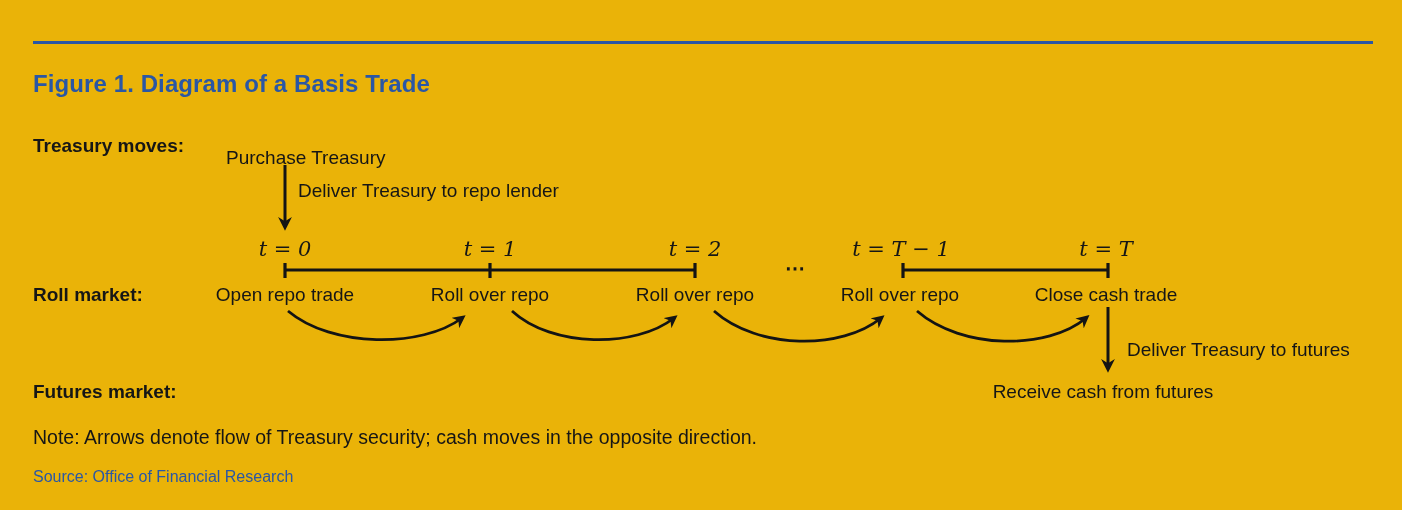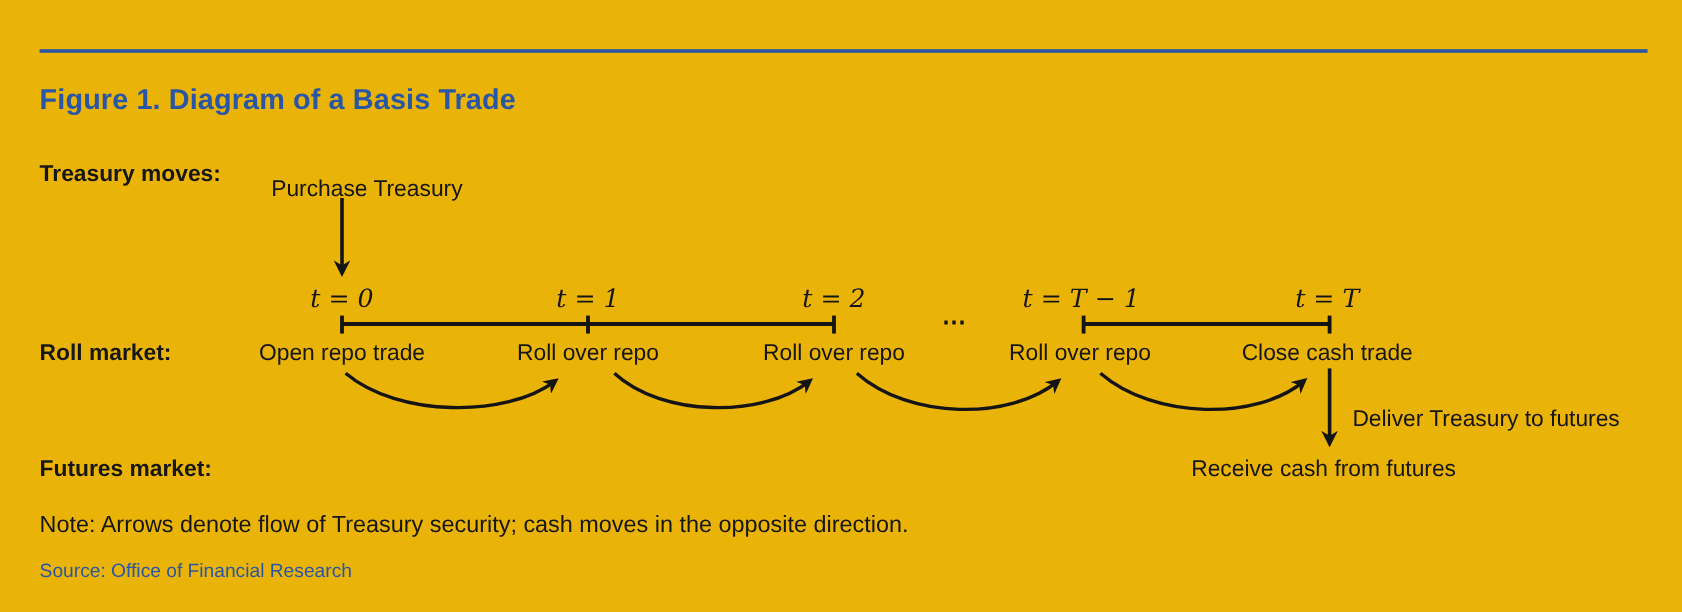--- a/index.html
+++ b/index.html
@@ -112,20 +112,21 @@
       <path d="M512,311 C552,348 636,348 674,318" marker-end="url(#ah)"></path>
       <path d="M714,311 C758,350 842,350 881,318" marker-end="url(#ah)"></path>
       <path d="M917,311 C962,350 1048,350 1086,318" marker-end="url(#ah)"></path>
     </g>
 
     <line x1="1108" y1="307" x2="1108" y2="368" stroke="currentColor" stroke-width="3" marker-end="url(#ah)"></line>
   </svg>
 
   <div class="lbl bold" style="left:33px; top:146px;">Treasury moves:</div>
   <div class="lbl" style="left:226px; top:146px;margin-top:12px;">Purchase Treasury</div>
+  <div class="lbl" style="left:298px; top:191px;">Deliver Treasury to repo lender</div>
 
   <div class="math" style="left:285px;  top:249px;">t = 0</div>
   <div class="math" style="left:490px;  top:249px;">t = 1</div>
   <div class="math" style="left:695px;  top:249px;">t = 2</div>
   <div class="math" style="left:901px;  top:249px;">t = T − 1</div>
   <div class="math" style="left:1106px; top:249px;">t = T</div>
   <div class="dots" style="left:795px; top:268px;">⋯</div>
 
   <div class="lbl bold" style="left:33px; top:295px;">Roll market:</div>
   <div class="lbl center" style="left:285px;  top:295px;">Open repo trade</div>

